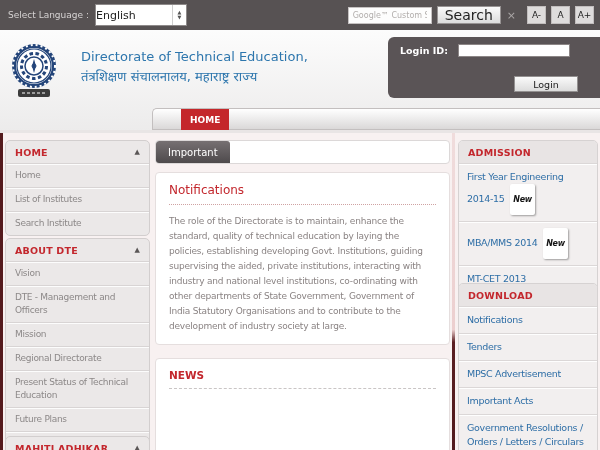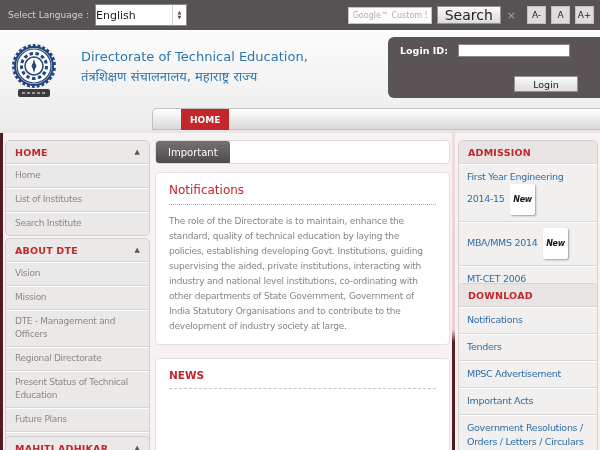--- a/index.html
+++ b/index.html
@@ -155,22 +155,22 @@
       <div class="side-item">List of Institutes</div>
       <div class="side-item">Search Institute</div>
     </div>
 
     <div class="side-box" style="top:105px;">
       <div class="side-head">
         <span class="side-title">ABOUT DTE</span>
         <span class="tri">▲</span>
       </div>
       <div class="side-item">Vision</div>
+      <div class="side-item">DTE - Management and Officers</div>
       <div class="side-item">Mission</div>
-      <div class="side-item">DTE - Management and Officers</div>
       <div class="side-item">Regional Directorate</div>
       <div class="side-item">Present Status of Technical Education</div>
       <div class="side-item">Future Plans</div>
       <div class="side-item">Highlights</div>
 
     </div>
 
     <div class="side-box" style="top:303px;">
       <div class="side-head">
         <span class="side-title">MAHITI ADHIKAR</span>
@@ -197,21 +197,21 @@
       <div class="r-head">ADMISSION</div>
       <div class="r-item">
         <span>First Year Engineering 2014-15</span>
         <span class="new-badge">New</span>
       </div>
       <div class="r-item">
         <span>MBA/MMS 2014</span>
         <span class="new-badge">New</span>
       </div>
       <div class="r-item">
-        <span>MT-CET 2006</span>
+        <span>MT-CET 2013</span>
       </div>
       <div class="r-item">
         <span>Admissions 2012-13 | 2013-14</span>
       </div>
     </div>
 
     <div class="r-box" style="top:150px;">
       <div class="r-head">DOWNLOAD</div>
       <div class="r-item">Notifications</div>
       <div class="r-item">Tenders</div>

